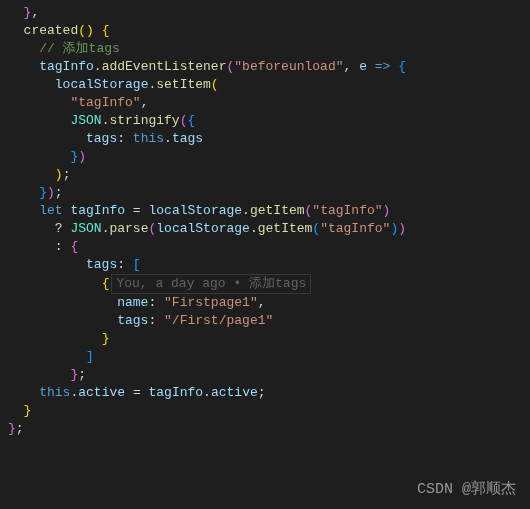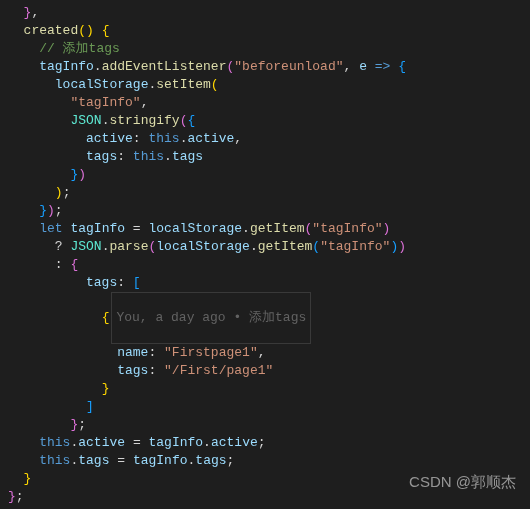--- a/index.html
+++ b/index.html
@@ -25,58 +25,56 @@
   .green { color: #6a9955; }
   .white { color: #d4d4d4; }
   .purple { color: #da70d6; }
   .cyan-bracket { color: #179fff; }
   .yellow-bracket { color: #ffd700; }
   .number { color: #b5cea8; }
   .lens { color: #6e6e6e; opacity: 0.85; font-style: normal; }
   .lens-box {
     display: inline-block;
     border: 1px solid #3e3e3e;
-    padding: 16px 4px;
+    padding: 0 4px;
     margin-left: 2px;
   }
   .watermark {
     position: absolute;
-    bottom: 18px;
+    bottom: 10px;
     right: 14px;
     color: #d4d4d4;
     opacity: 0.65;
-    font-family: Liberation Sans, sans-serif;
+    font-family: Liberation Mono, monospace;
     font-size: 15px;
   }
 </style>
 </head>
 <body>
 
 <div>
 <div class="line"><span class="guide">  </span><span class="purple">}</span><span class="white">,</span></div>
 <div class="line"><span class="guide">  </span><span class="yellow">created</span><span class="yellow-bracket">()</span> <span class="yellow-bracket">{</span></div>
 <div class="line"><span class="guide">    </span><span class="green">// 添加tags</span></div>
 <div class="line"><span class="guide">    </span><span class="lightblue">tagInfo</span><span class="white">.</span><span class="yellow">addEventListener</span><span class="purple">(</span><span class="orange">"beforeunload"</span><span class="white">,</span> <span class="lightblue">e</span> <span class="blue">=&gt;</span> <span class="cyan-bracket">{</span></div>
 <div class="line"><span class="guide">      </span><span class="lightblue">localStorage</span><span class="white">.</span><span class="yellow">setItem</span><span class="yellow-bracket">(</span></div>
 <div class="line"><span class="guide">        </span><span class="orange">"tagInfo"</span><span class="white">,</span></div>
 <div class="line"><span class="guide">        </span><span class="teal">JSON</span><span class="white">.</span><span class="yellow">stringify</span><span class="purple">(</span><span class="cyan-bracket">{</span></div>
-<div class="line"><span class="guide">          </span><span class="lightblue">active</span><span class="white">:</span> <span class="blue">this</span><span class="white">.</span><span class="lightblue">active</span><span class="white">,</span></div>
 <div class="line"><span class="guide">          </span><span class="lightblue">tags</span><span class="white">:</span> <span class="blue">this</span><span class="white">.</span><span class="lightblue">tags</span></div>
 <div class="line"><span class="guide">        </span><span class="cyan-bracket">}</span><span class="purple">)</span></div>
 <div class="line"><span class="guide">      </span><span class="yellow-bracket">)</span><span class="white">;</span></div>
 <div class="line"><span class="guide">    </span><span class="cyan-bracket">}</span><span class="purple">)</span><span class="white">;</span></div>
 <div class="line"><span class="guide">    </span><span class="blue">let</span> <span class="lightblue">tagInfo</span> <span class="white">=</span> <span class="lightblue">localStorage</span><span class="white">.</span><span class="yellow">getItem</span><span class="purple">(</span><span class="orange">"tagInfo"</span><span class="purple">)</span></div>
 <div class="line"><span class="guide">      </span><span class="white">?</span> <span class="teal">JSON</span><span class="white">.</span><span class="yellow">parse</span><span class="purple">(</span><span class="lightblue">localStorage</span><span class="white">.</span><span class="yellow">getItem</span><span class="cyan-bracket">(</span><span class="orange">"tagInfo"</span><span class="cyan-bracket">)</span><span class="purple">)</span></div>
 <div class="line"><span class="guide">      </span><span class="white">:</span> <span class="purple">{</span></div>
 <div class="line"><span class="guide">          </span><span class="lightblue">tags</span><span class="white">:</span> <span class="cyan-bracket">[</span></div>
 <div class="line"><span class="guide">            </span><span class="yellow-bracket">{</span><span class="lens lens-box">You, a day ago • 添加tags</span></div>
 <div class="line"><span class="guide">              </span><span class="lightblue">name</span><span class="white">:</span> <span class="orange">"Firstpage1"</span><span class="white">,</span></div>
 <div class="line"><span class="guide">              </span><span class="lightblue">tags</span><span class="white">:</span> <span class="orange">"/First/page1"</span></div>
 <div class="line"><span class="guide">            </span><span class="yellow-bracket">}</span></div>
 <div class="line"><span class="guide">          </span><span class="cyan-bracket">]</span></div>
 <div class="line"><span class="guide">        </span><span class="purple">}</span><span class="white">;</span></div>
 <div class="line"><span class="guide">    </span><span class="blue">this</span><span class="white">.</span><span class="lightblue">active</span> <span class="white">=</span> <span class="lightblue">tagInfo</span><span class="white">.</span><span class="lightblue">active</span><span class="white">;</span></div>
-<div class="line"><span class="guide">    </span><span class="blue">this</span><span class="white">.</span><span class="lightblue">tags</span> <span class="white">=</span> <span class="lightblue">tagInfo</span><span class="white">.</span><span class="lightblue">tags</span><span class="white">;</span></div>
 <div class="line"><span class="guide">  </span><span class="yellow-bracket">}</span></div>
 <div class="line"><span class="purple">}</span><span class="white">;</span></div>
 </div>
 
 <div class="watermark">CSDN @郭顺杰</div>
 
 </body></html>

